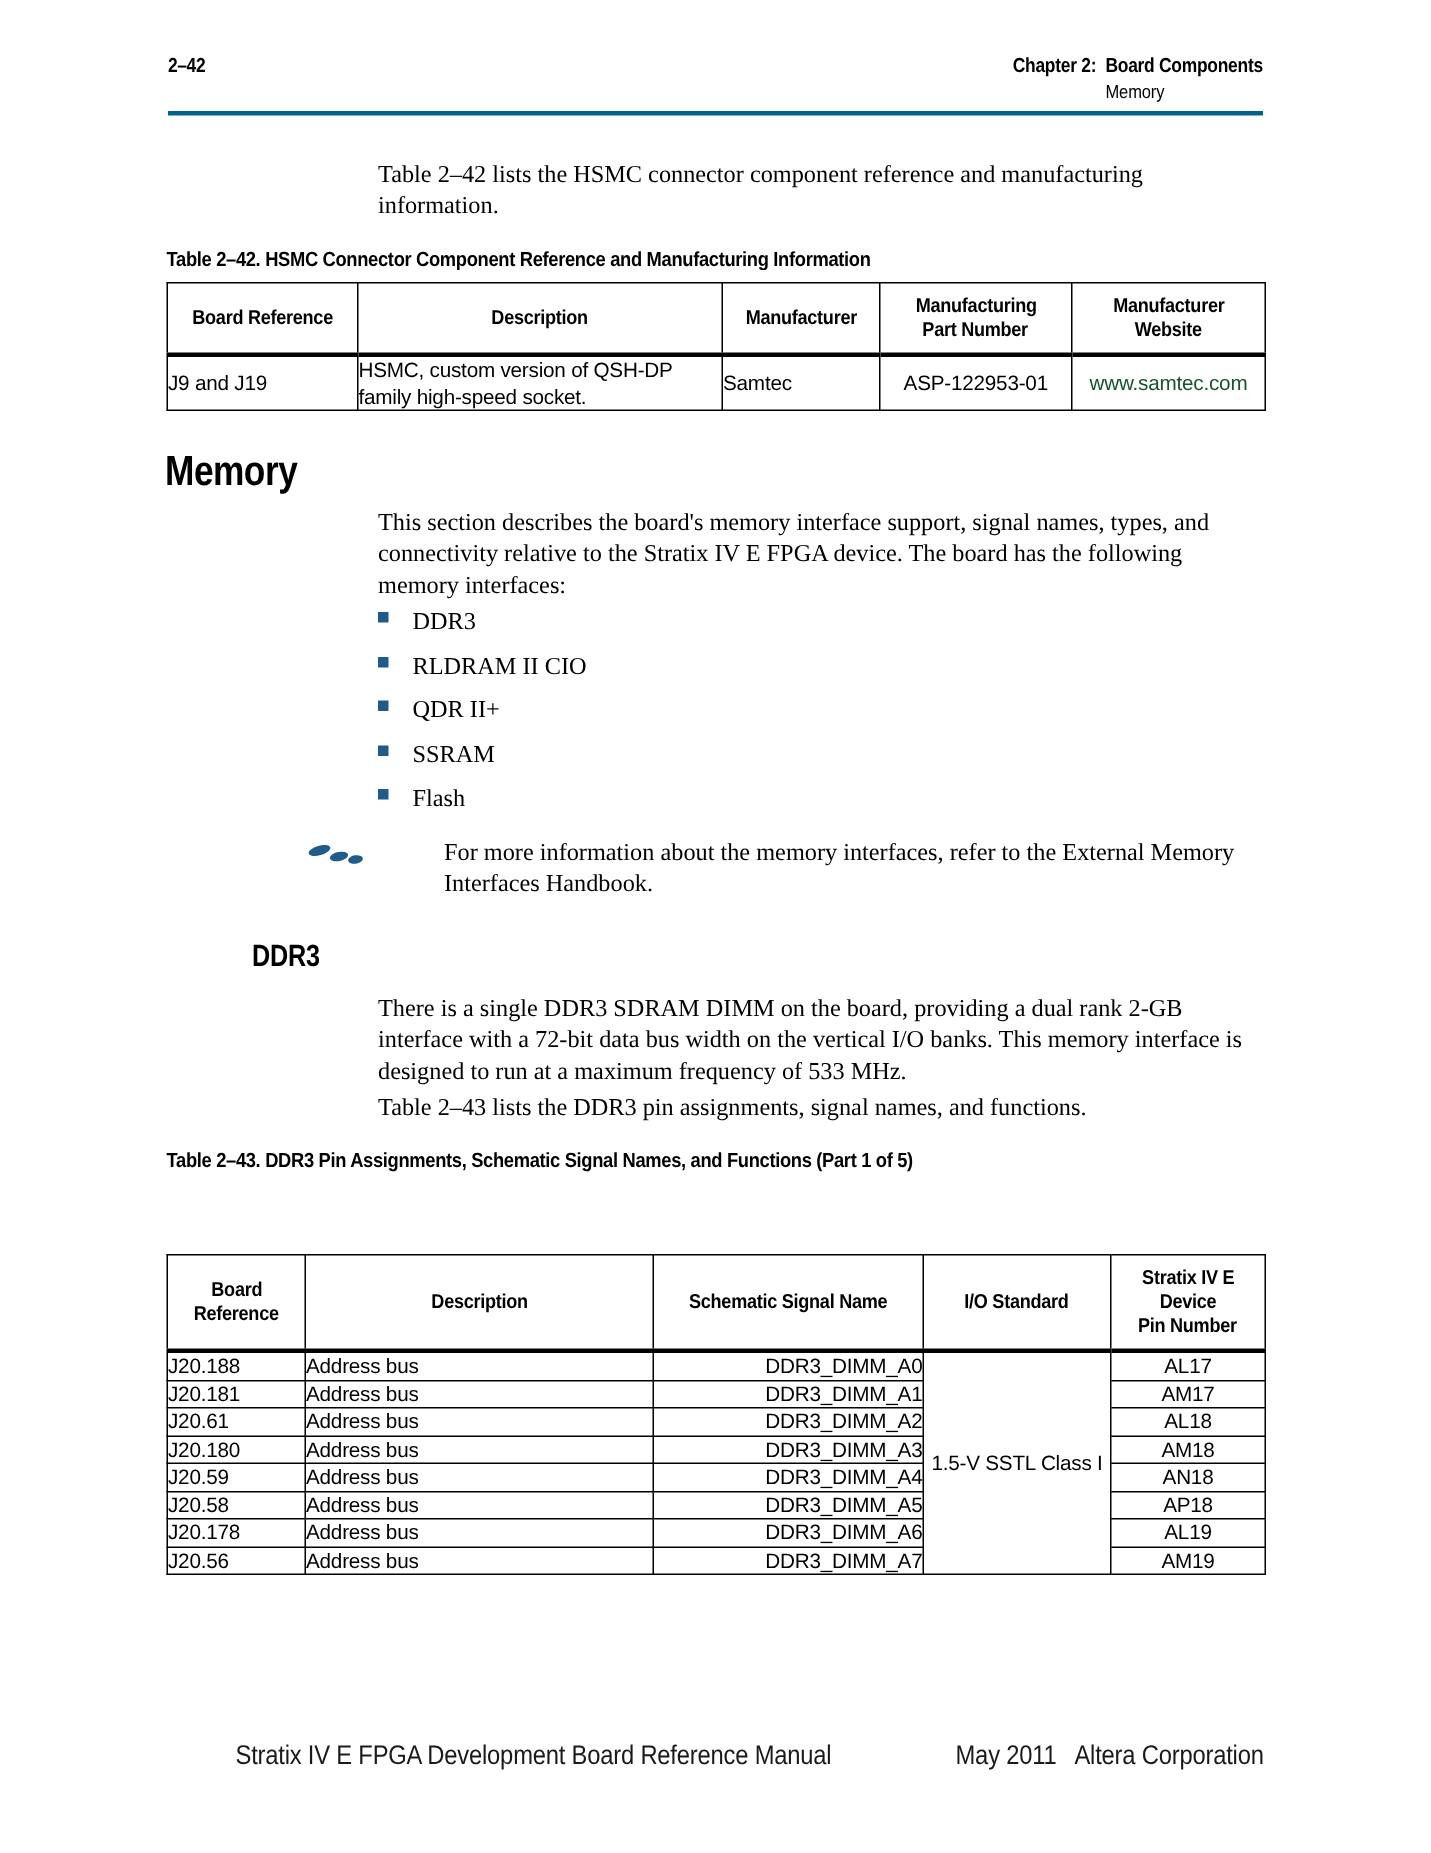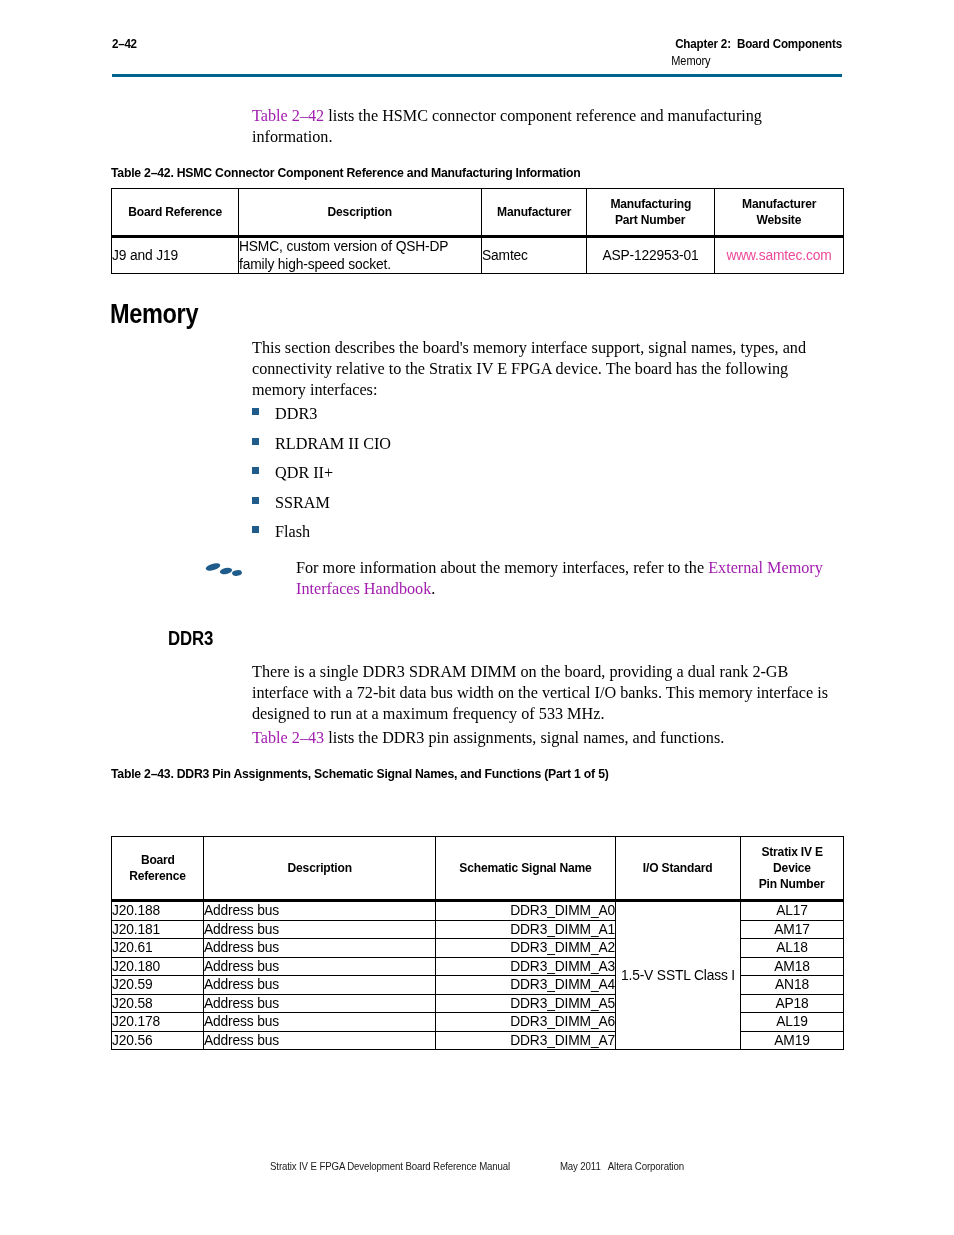--- a/index.html
+++ b/index.html
@@ -37,21 +37,21 @@
     font-family: "Liberation Sans", "DejaVu Sans", sans-serif;
   }
   .rh-page {
     font-weight: bold;
     font-size: 13.5px;
     letter-spacing: -0.3px;
     transform: scaleX(0.86);
     transform-origin: left center;
   }
   .rh-right {
-    text-align: left;
+    text-align: center;
   }
   .rh-chapter {
     font-weight: bold;
     font-size: 13.5px;
     letter-spacing: -0.2px;
     transform: scaleX(0.86);
     transform-origin: right center;
     white-space: pre;
   }
   .rh-section {
@@ -75,21 +75,21 @@
     position: absolute;
     left: 252px;
     width: 592px;
   }
   p.body {
     margin: 0;
     font-size: 16.2px;
     line-height: 21.2px;
     text-align: left;
   }
-  .xref { color: #a21caf; font-family: Liberation Serif, serif; }
+  .xref { color: #000000; font-family: Liberation Serif, serif; }
 
   
   .h1 {
     position: absolute;
     left: 110px;
     font-family: "Liberation Sans", "DejaVu Sans", sans-serif;
     font-weight: bold;
     font-size: 28px;
     letter-spacing: -0.4px;
     transform: scaleX(0.84);
@@ -198,32 +198,32 @@
   }
   .cell-pad { padding: 5px 8px 5px 8px; }
   .cell-c   { text-align: center; }
   .cell-l   { text-align: left; }
   .mono {
     font-family: "Liberation Mono", "DejaVu Sans Mono", monospace;
     font-size: 12.6px;
     text-align: right;
     letter-spacing: 0.3px;
   }
-  .link { color: #ec4899; }
+  .link { color: #14532d; }
 
   
   .footer {
     position: absolute;
     left: 112px;
     top: 1160px;
     width: 730px;
     display: flex;
-    justify-content: center;
-    font-family: "Liberation Sans", "DejaVu Sans", sans-serif;
-    font-size: 11px;
+    justify-content: flex-end;
+    font-family: "Liberation Sans", "DejaVu Sans", sans-serif;
+    font-size: 18px;
     letter-spacing: -0.15px;
     color: #1a1a1a;
   }
   .footer .l { transform: scaleX(0.88); transform-origin: left center; white-space: nowrap; }
   .footer .r { transform: scaleX(0.88); transform-origin: right center; white-space: pre; }
 </style>
 </head>
 <body>
 
 <div class="page">

